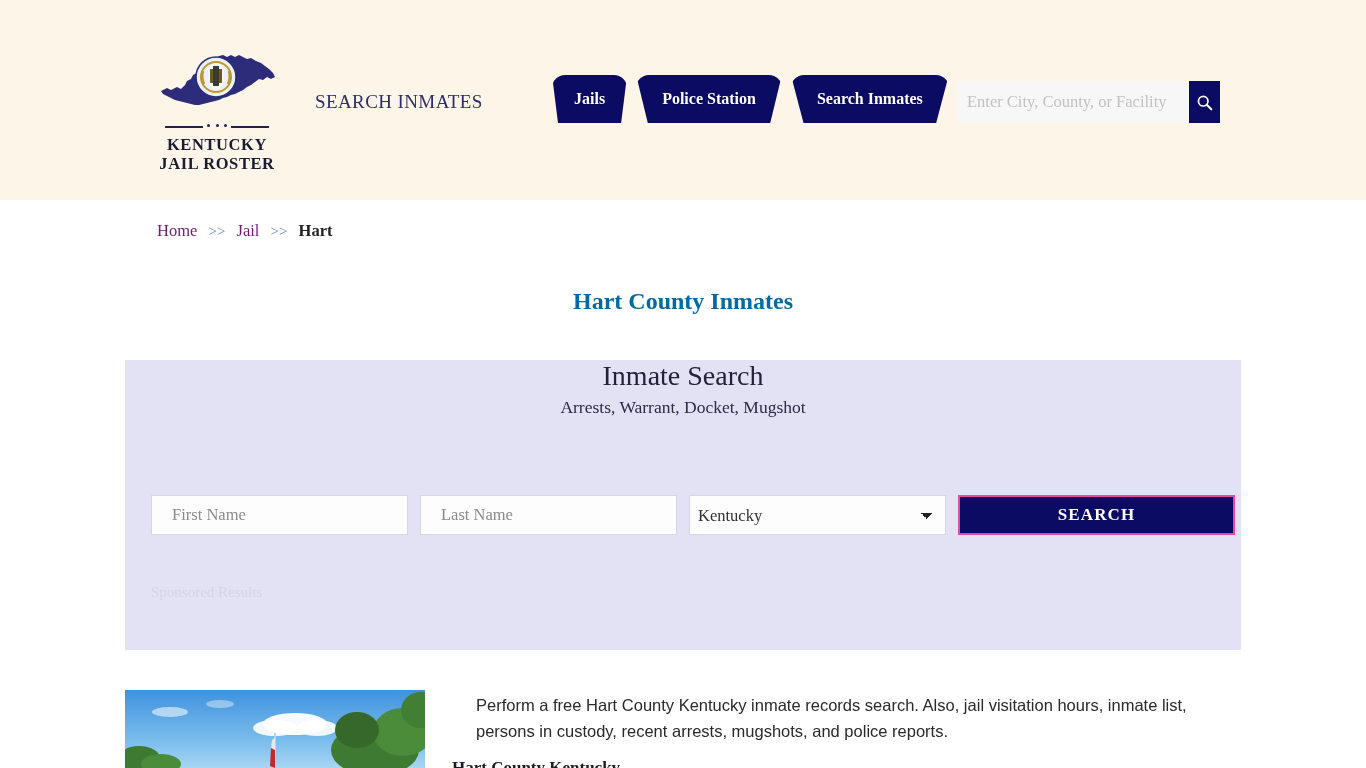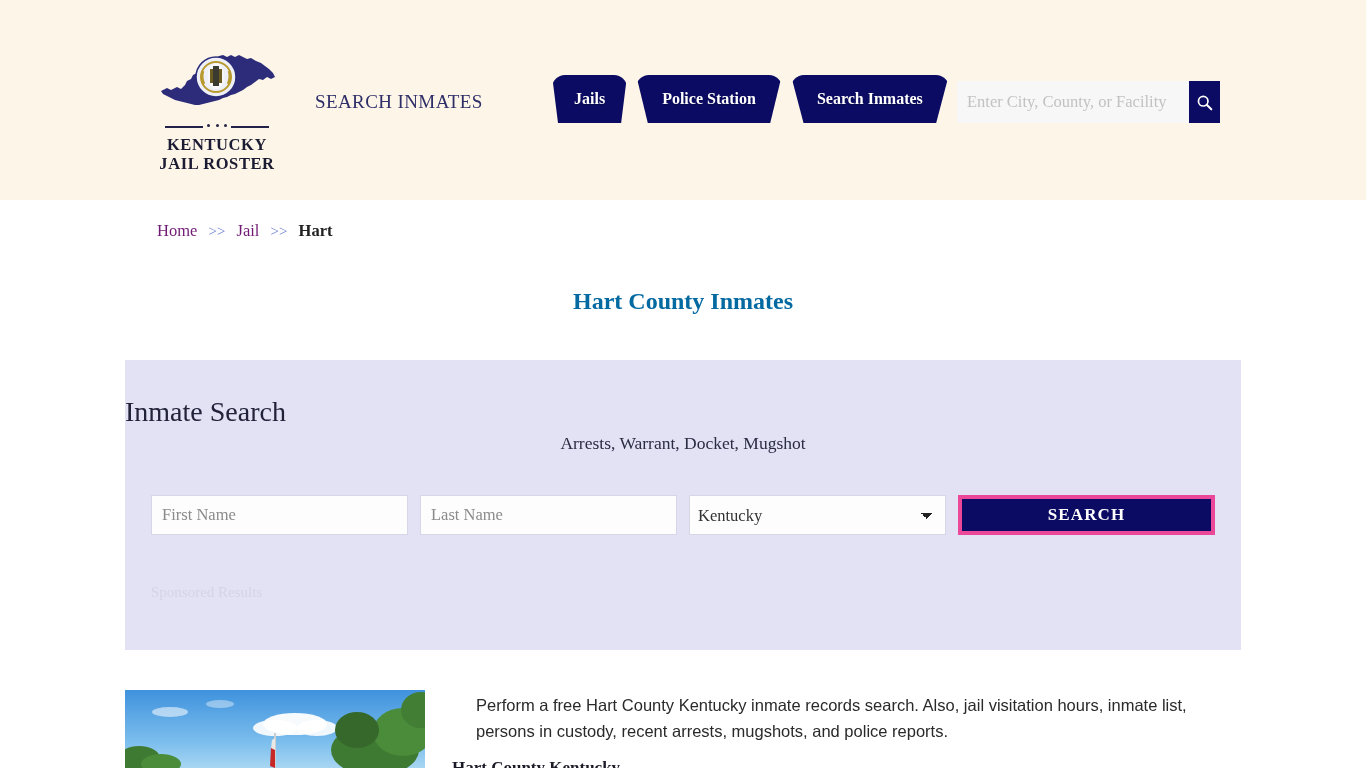--- a/index.html
+++ b/index.html
@@ -186,23 +186,23 @@
   
   .search-panel {
     position: absolute;
     left: 125px;
     top: 360px;
     width: 1116px;
     height: 290px;
     background: #e2e2f4;
   }
   .panel-heading {
+    text-align: center;
     font-size: 28px;
     color: #22223a;
-    padding-top: 36px;
     font-family: "Liberation Serif", "DejaVu Serif", serif;
   }
   .panel-sub {
     text-align: center;
     font-size: 17.5px;
     color: #2b2b44;
     margin-top: 5px;
     font-family: "Liberation Serif", "DejaVu Serif", serif;
   }
   .panel-form {
@@ -210,21 +210,21 @@
     left: 26px;
     top: 135px;
     display: flex;
     gap: 12px;
   }
   .panel-form input[type=text] {
     width: 257px;
     height: 40px;
     border: 1px solid #d6d6e6;
     background: #fdfdfe;
-    padding: 0 10px;
+    padding: 0 20px;
     font-size: 16.5px;
     font-family: "Liberation Serif", "DejaVu Serif", serif;
     color: #444;
     outline: none;
   }
   .panel-form input[type=text]::placeholder { color: #8b8b8b; }
   .panel-form select {
     width: 257px;
     height: 40px;
     border: 1px solid #d6d6e6;
@@ -239,24 +239,24 @@
     background-image:
       linear-gradient(45deg, transparent 50%, #222 50%),
       linear-gradient(135deg, #222 50%, transparent 50%);
     background-position:
       calc(100% - 18px) 17px,
       calc(100% - 12px) 17px;
     background-size: 6px 6px, 6px 6px;
     background-repeat: no-repeat;
   }
   .search-btn {
-    width: 257px;
+    width: 277px;
     height: 40px;
     background: #0b0b63;
-    border: 4px solid #ec4899;
+    border: 2px solid #ec4899;
     color: #ffffff;
     font-size: 17px;
     font-weight: bold;
     letter-spacing: 1.1px;
     font-family: "Liberation Serif", "DejaVu Serif", serif;
     cursor: pointer;
   }
   .sponsored {
     position: absolute;
     left: 151px;

